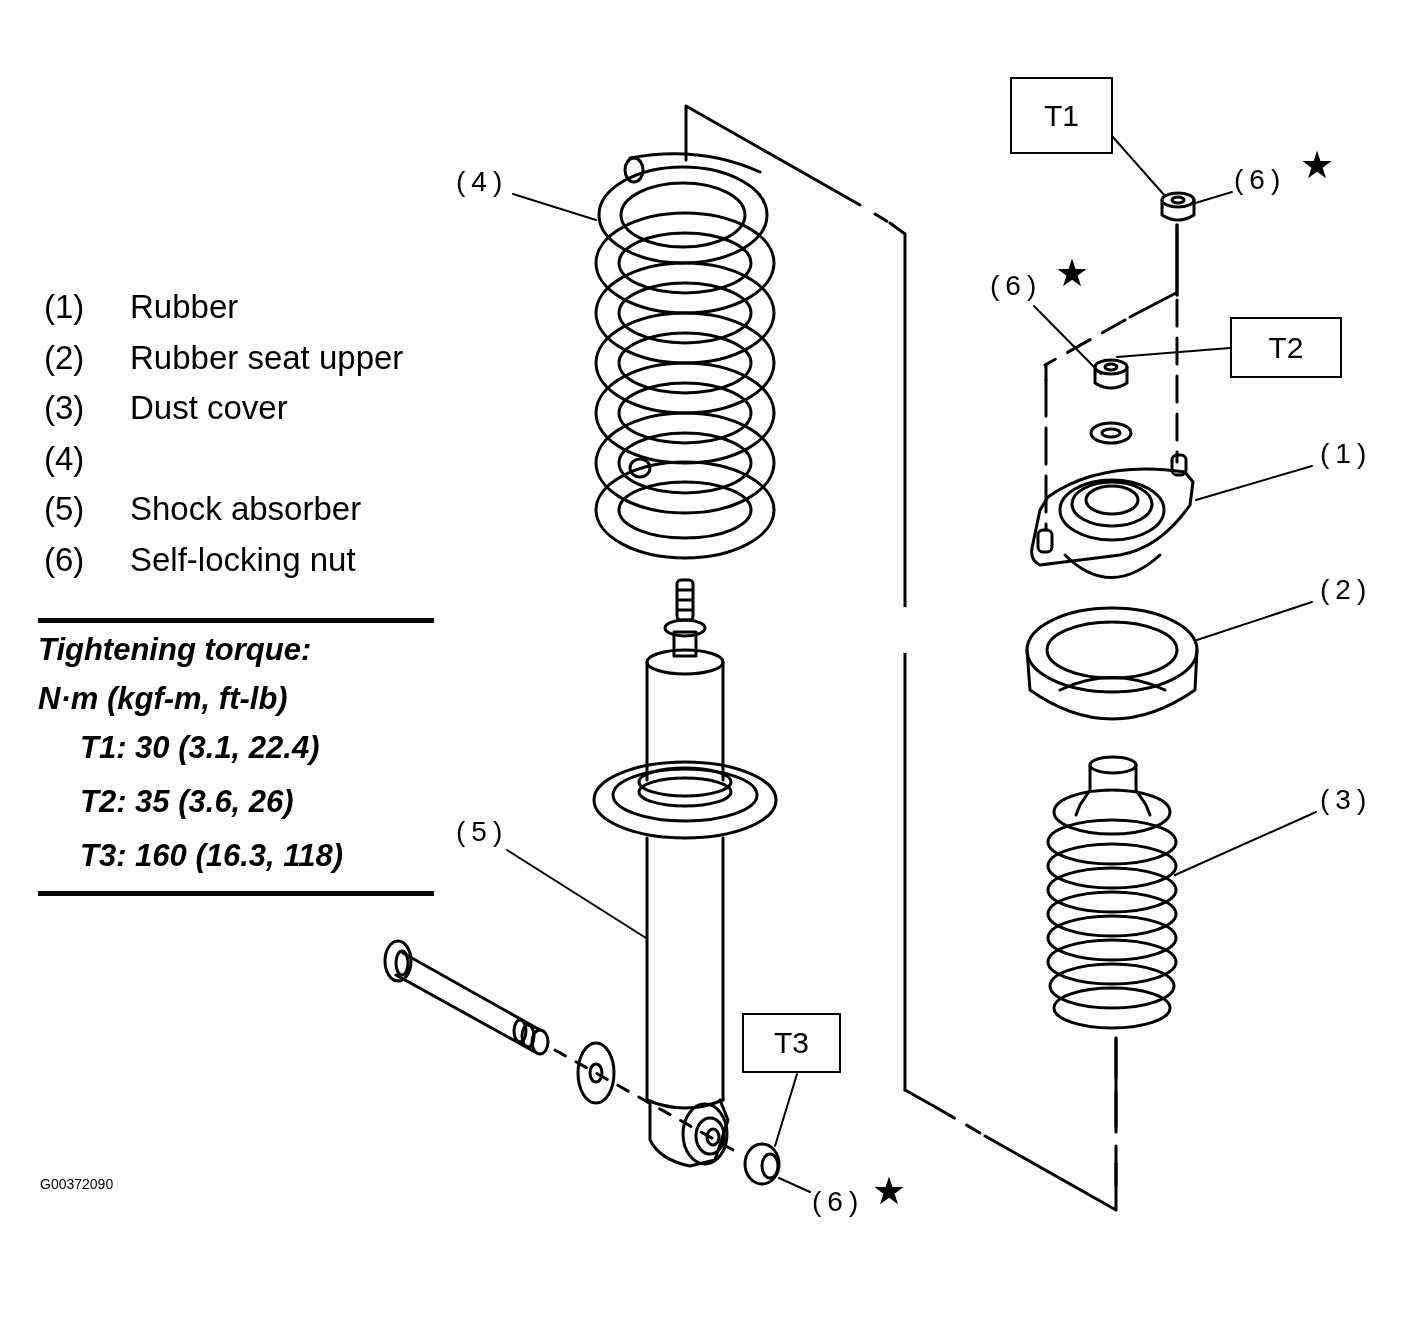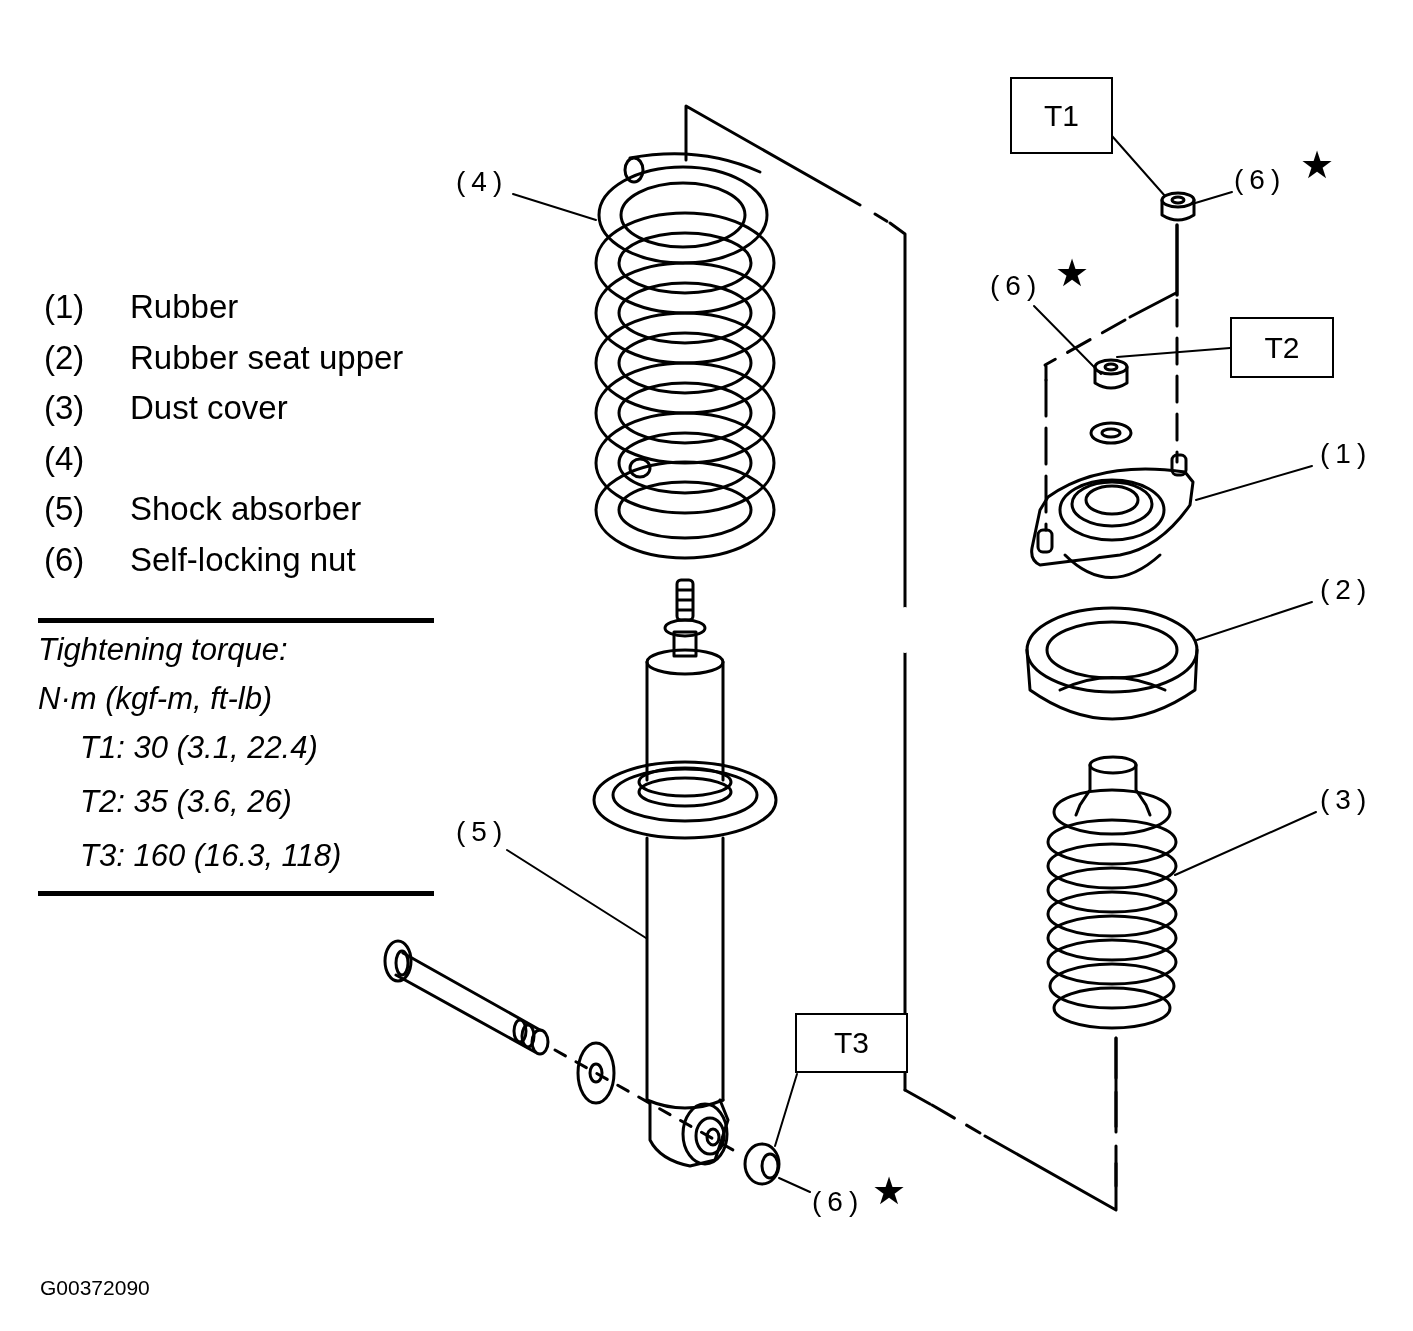--- a/index.html
+++ b/index.html
@@ -1,25 +1,25 @@
 <!DOCTYPE html>
 <html><head>
 <meta charset="utf-8">
 <style>
   html, body { margin:0; padding:0; background:#ffffff; }
   body { width:1413px; height:1331px; position:relative; overflow:hidden; font-family:"Liberation Sans", sans-serif; color:#000; }
   #canvas { position:absolute; left:0; top:0; }
   .legend { position:absolute; left:44px; top:282px; font-size:33px; line-height:50.5px; }
   .legend-row { display:flex; white-space:nowrap; }
   .legend-num { width:86px; display:inline-block; }
-  .torque { position:absolute; left:38px; top:618px; width:396px; font-weight:normal; font-style:italic; font-size:31px; }
+  .torque { position:absolute; left:38px; top:618px; width:396px; font-weight:bold; font-style:italic; font-size:31px; }
   .rule { height:5px; background:#000; width:396px; }
   .torque-head { line-height:45px; margin-top:4px; }
   .torque-row { line-height:54px; padding-left:42px; white-space:nowrap; }
-  .figure-id { position:absolute; left:40px; top:1276px; font-size:21px; }
+  .figure-id { position:absolute; left:40px; top:1176px; font-size:14px; }
   .callout { position:absolute; font-size:28px; letter-spacing:6px; white-space:nowrap; }
   .star { position:absolute; font-size:38px; line-height:38px; }
   .tbox { position:absolute; border:2.5px solid #000; background:#fff; font-size:30px; display:flex; align-items:center; justify-content:center; box-sizing:border-box; }
 </style>
 </head>
 <body>
 
 <svg id="canvas" width="1413" height="1331" viewBox="0 0 1413 1331" fill="none" stroke="#000" stroke-width="3" stroke-linecap="round" stroke-linejoin="round">
 
   <g>
@@ -208,16 +208,16 @@
 <div class="star" style="left:1300px;top:146px">★</div>
 <div class="callout" style="left:990px;top:270px">(6)</div>
 <div class="star" style="left:1055px;top:254px">★</div>
 <div class="callout" style="left:1320px;top:438px">(1)</div>
 <div class="callout" style="left:1320px;top:574px">(2)</div>
 <div class="callout" style="left:1320px;top:784px">(3)</div>
 <div class="callout" style="left:812px;top:1186px">(6)</div>
 <div class="star" style="left:872px;top:1172px">★</div>
 
 <div class="tbox" style="left:1010px;top:77px;width:103px;height:77px">T1</div>
-<div class="tbox" style="left:1230px;top:317px;width:104px;height:61px">T2</div>
-<div class="tbox" style="left:795px;top:1013px;width:113px;height:60px">T3</div>
+<div class="tbox" style="left:1230px;top:317px;width:112px;height:61px">T2</div>
+<div class="tbox" style="left:742px;top:1013px;width:99px;height:60px">T3</div>
 
 <div class="figure-id">G00372090</div>
 
 </body></html>

